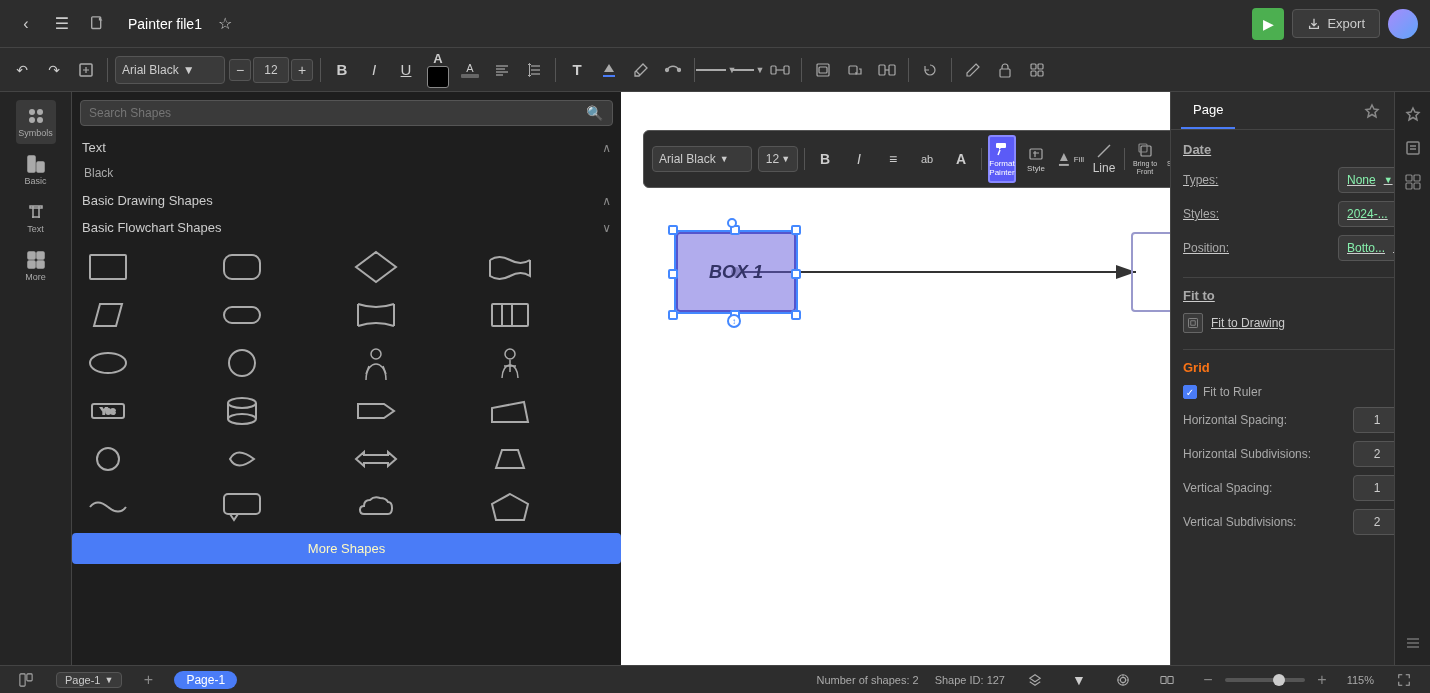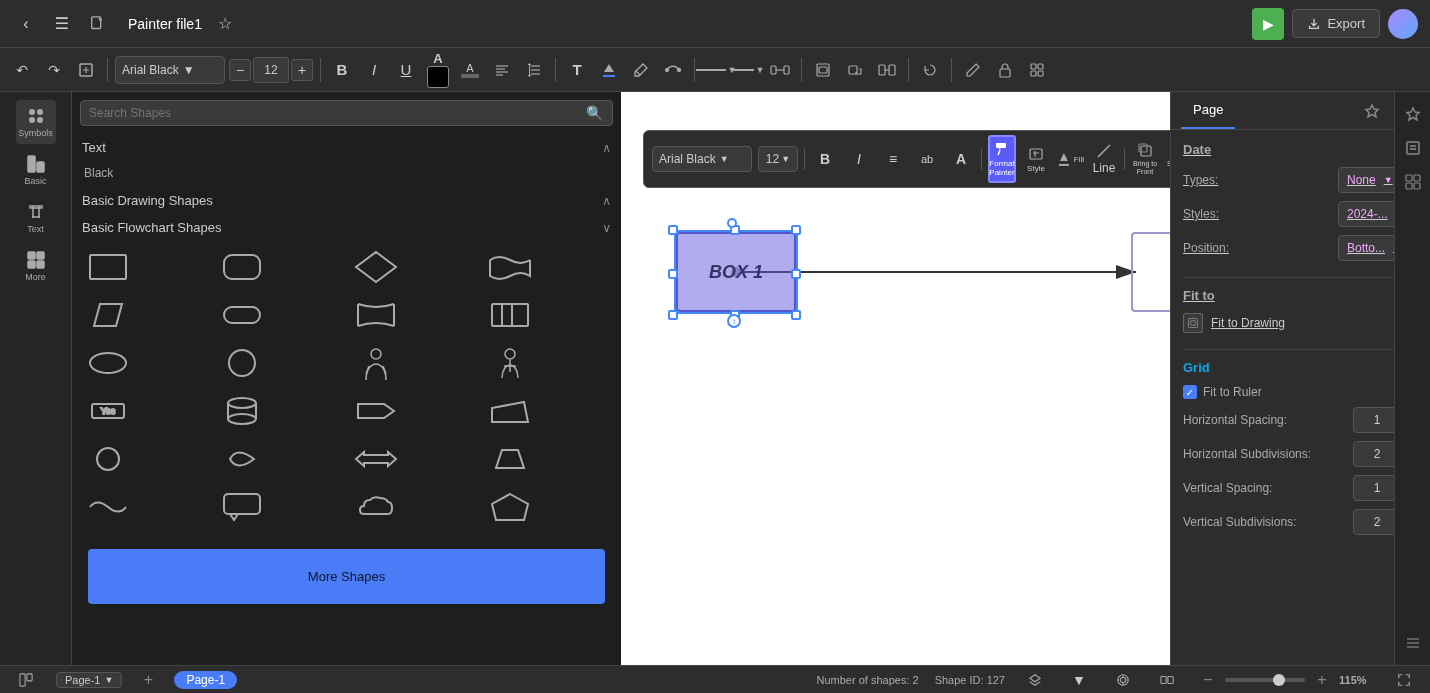--- a/index.html
+++ b/index.html
@@ -67,21 +67,21 @@
     .search-icon { color: #888; font-size: 14px; }
 
     .section-header { display: flex; align-items: center; justify-content: space-between; padding: 6px 10px; cursor: pointer; }
     .section-title { font-size: 13px; color: #ccc; font-weight: 500; }
     .section-arrow { color: #888; font-size: 12px; }
 
     .shapes-grid { display: grid; grid-template-columns: repeat(4, 1fr); gap: 4px; padding: 4px 8px; overflow-y: auto; }
     .shape-item { width: 55px; height: 44px; display: flex; align-items: center; justify-content: center; cursor: pointer; border-radius: 3px; }
     .shape-item svg { max-width: 44px; max-height: 34px; }
 
-    .more-shapes-btn { margin: 16px; background: #4a7cf7; color: #0f172a; border: none; border-radius: 4px; padding: 20px; font-size: 13px; cursor: pointer; text-align: center; }
+    .more-shapes-btn { margin: 0; background: #4a7cf7; color: #fef9c3; border: none; border-radius: 4px; padding: 8px; font-size: 13px; cursor: pointer; text-align: center; }
 
     
     .canvas-area { flex: 1; background: #fff; position: relative; overflow: hidden; }
 
     
     .float-toolbar {
       position: absolute;
       top: 38px;
       left: 22px;
       background: #2d2d2d;
@@ -159,28 +159,28 @@
     .right-tab { padding: 10px 12px; font-size: 13px; color: #ccc; cursor: pointer; border-bottom: 2px solid transparent; }
     .right-tab.active { color: #fff; border-bottom-color: #4a7cf7; }
     .right-panel-icons { display: flex; align-items: center; gap: 6px; margin-left: auto; }
     .panel-icon { width: 28px; height: 28px; display: flex; align-items: center; justify-content: center; cursor: pointer; color: #888; font-size: 14px; }
 
     .panel-content { flex: 1; overflow-y: auto; padding: 12px; }
     .panel-section { margin-bottom: 16px; text-decoration: underline; }
     .panel-section-title { font-size: 13px; color: #aaa; margin-bottom: 10px; font-weight: 600; }
     .panel-row { display: flex; align-items: center; justify-content: space-between; margin-bottom: 8px; }
     .panel-label { font-size: 12px; color: #aaa; }
-    .panel-select { background: #3a3a3a; border: 1px solid #555; border-radius: 4px; color: #f0abfc; font-size: 12px; padding: 3px 8px; height: 26px; display: flex; align-items: center; gap: 4px; cursor: pointer; min-width: 80px; }
+    .panel-select { background: #3a3a3a; border: 1px solid #555; border-radius: 4px; color: #86efac; font-size: 12px; padding: 3px 8px; height: 26px; display: flex; align-items: center; gap: 4px; cursor: pointer; min-width: 80px; }
     .panel-divider { height: 1px; background: #444; margin: 10px 0; }
     .fit-to-row { display: flex; align-items: center; gap: 8px; margin-bottom: 6px; }
     .fit-to-label { font-size: 12px; color: #ccc; }
     .fit-to-icon { width: 20px; height: 20px; background: #3a3a3a; border: 1px solid #666; border-radius: 2px; display: flex; align-items: center; justify-content: center; }
 
     .grid-section { margin-bottom: 12px; }
-    .grid-title { font-size: 13px; color: #0ea5e9; font-weight: 600; margin-bottom: 10px; }
+    .grid-title { font-size: 13px; color: #f97316; font-weight: 600; margin-bottom: 10px; }
     .grid-row { display: flex; align-items: center; justify-content: space-between; margin-bottom: 8px; }
     .grid-label { font-size: 12px; color: #aaa; }
     .number-input { display: flex; align-items: center; background: #3a3a3a; border: 1px solid #555; border-radius: 4px; height: 26px; min-width: 65px; }
     .number-input-value { flex: 1; color: #ccc; font-size: 12px; text-align: center; padding: 0 4px; }
     .number-input-arrows { display: flex; flex-direction: column; border-left: 1px solid #555; }
     .number-arrow { width: 16px; height: 12px; display: flex; align-items: center; justify-content: center; cursor: pointer; color: #888; font-size: 8px; }
     .fit-ruler-check { width: 14px; height: 14px; background: #4a7cf7; border: 1px solid #4a7cf7; border-radius: 2px; display: flex; align-items: center; justify-content: center; cursor: pointer; color: #fff; font-size: 10px; }
 
     
     .right-icon-strip {
@@ -209,21 +209,21 @@
       padding: 0 12px;
       gap: 16px;
       flex-shrink: 0;
     }
     .statusbar-text { font-size: 11px; color: #aaa; }
     .statusbar-spacer { flex: 1; }
     .zoom-control { display: flex; align-items: center; gap: 6px; }
     .zoom-btn { width: 22px; height: 22px; display: flex; align-items: center; justify-content: center; cursor: pointer; color: #888; font-size: 16px; }
     .zoom-slider { width: 80px; height: 4px; background: #555; border-radius: 2px; position: relative; cursor: pointer; }
     .zoom-slider-thumb { position: absolute; width: 12px; height: 12px; background: #ccc; border-radius: 50%; top: -4px; left: 60%; }
-    .zoom-value { font-size: 11px; color: #aaa; min-width: 35px; text-align: left; font-weight: bold; }
+    .zoom-value { font-size: 11px; color: #aaa; min-width: 35px; text-align: right; }
 
     .page-tabs { display: flex; align-items: center; gap: 4px; }
     .page-tab { padding: 2px 12px; font-size: 12px; background: #3a3a3a; border-radius: 10px; color: #ccc; cursor: pointer; }
     .page-tab.active { background: #4a7cf7; color: #fff; }
     .page-add { width: 20px; height: 20px; display: flex; align-items: center; justify-content: center; cursor: pointer; color: #888; font-size: 16px; }
     .page-selector { background: #3a3a3a; border: 1px solid #555; border-radius: 4px; padding: 1px 8px; font-size: 11px; color: #ccc; display: flex; align-items: center; gap: 4px; cursor: pointer; }
   </style>
 </head>
 <body>
 

